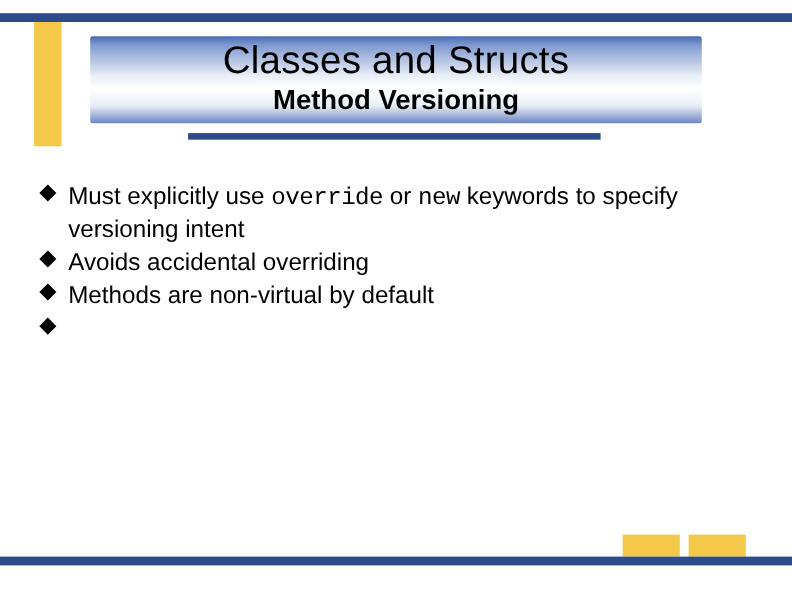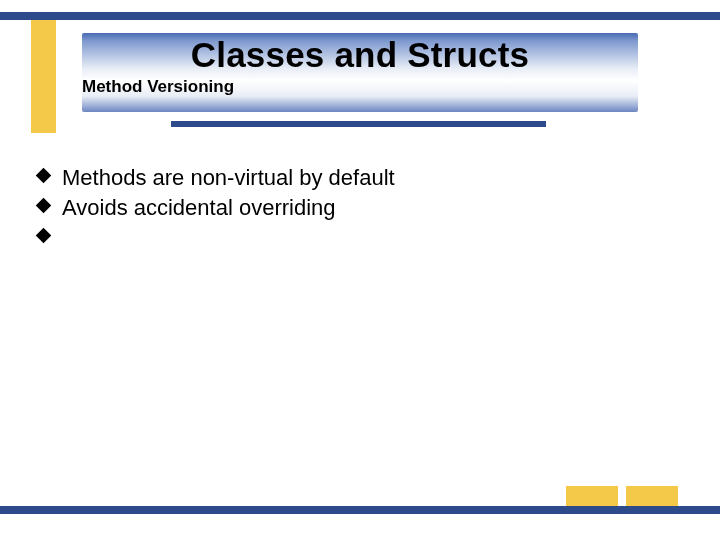--- a/index.html
+++ b/index.html
@@ -11,22 +11,22 @@
 
   
   .vgold { position: absolute; left: 31px; top: 20px; width: 25px; height: 113px; background: #f4c949; }
 
   
   .headerband {
     position: absolute; left: 82px; top: 33px; width: 556px; height: 79px;
     background: linear-gradient(to bottom, #4a6bb2 0%, #7e99cf 10%, #e8edf6 45%, #ffffff 60%, #e8edf6 80%, #6d87c2 100%);
     border-radius: 2px;
   }
-  .title { position: absolute; left: 0; top: 2px; width: 556px; text-align: center; font-size: 35px; font-weight: 700; color: #000; letter-spacing: 0.2px; }
-  .subtitle { position: absolute; left: 0; top: 44px; width: 556px; font-size: 17px; font-weight: 700; color: #000; }
+  .title { position: absolute; left: 0; top: 2px; width: 556px; text-align: center; font-size: 35px; font-weight: 400; color: #000; letter-spacing: 0.2px; }
+  .subtitle { position: absolute; left: 0; top: 44px; width: 556px; text-align: center; font-size: 25px; font-weight: 700; color: #000; }
   .navyunderline { position: absolute; left: 171px; top: 121px; width: 375px; height: 6px; background: #2d4b8a; }
 
   
   .bullets { position: absolute; left: 36px; top: 164px; width: 640px; color: #000; font-size: 22px; line-height: 1.28; }
   .bullets ul { list-style: none; }
   .bullets li { position: relative; padding-left: 26px; margin-bottom: 2px; }
   .bullets li .dia {
     position: absolute; left: 2px; top: 6px; width: 11px; height: 11px; background: #000;
     transform: rotate(45deg);
   }
@@ -48,25 +48,29 @@
   <div class="headerband">
     <div class="title">Classes and Structs</div>
     <div class="subtitle">Method Versioning</div>
   </div>
   <div class="navyunderline"></div>
 
   <div class="bullets">
     <ul>
       <li>
         <span class="dia"></span>
-        <span>Methods are non-virtual by default</span>
+        <span>Must explicitly use </span><span class="code">override</span><span> or </span><span class="code">new</span><span> keywords to specify versioning intent</span>
       </li>
       <li>
         <span class="dia"></span>
         <span>Avoids accidental overriding</span>
+      </li>
+      <li>
+        <span class="dia"></span>
+        <span>Methods are non-virtual by default</span>
       </li>
       <li>
         <span class="dia"></span>
       </li>
     </ul>
   </div>
 
   <div class="gold1"></div>
   <div class="gold2"></div>
   <div class="bottombar"></div>

